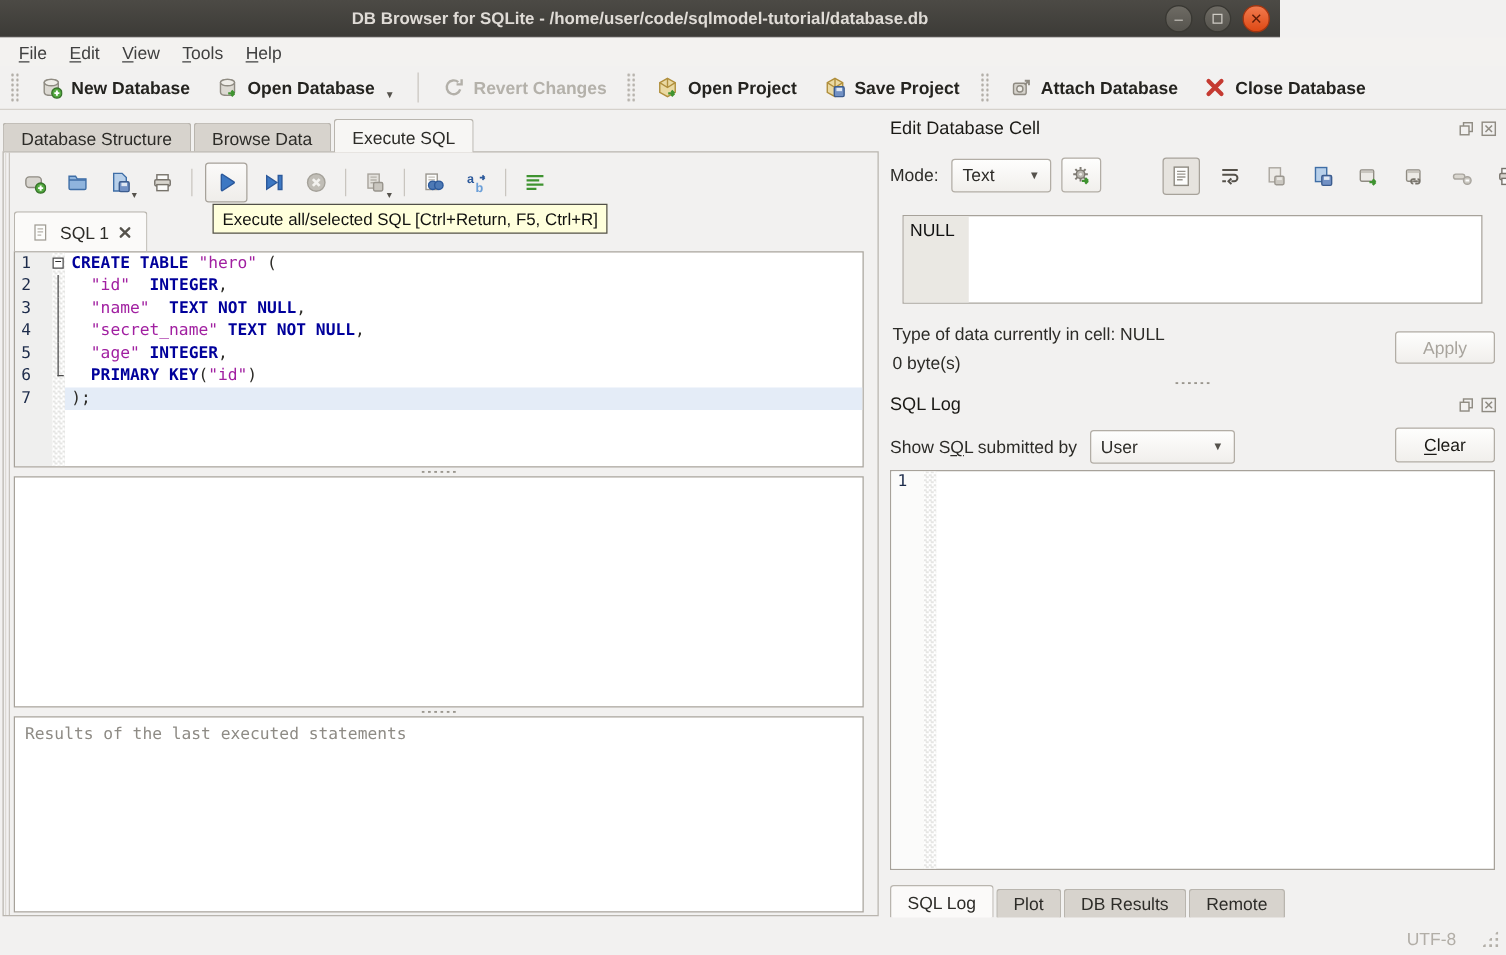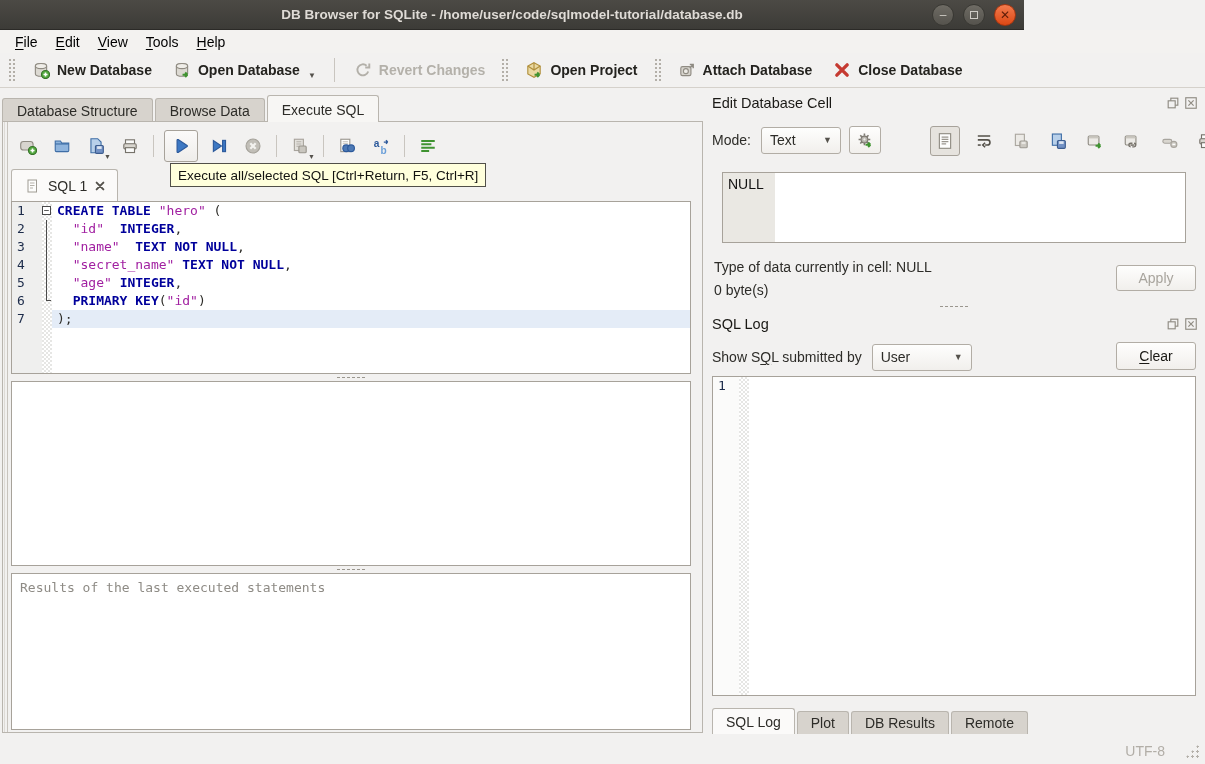--- a/index.html
+++ b/index.html
@@ -16,21 +16,21 @@
   #title-text { color:#dfdbd6; font-weight:bold; font-size:13.5px; }
   .winbtns { position:absolute; right:8px; top:4px; display:flex; gap:9px; }
   .winbtn { width:22px; height:22px; border-radius:50%; background:linear-gradient(#6e6b64,#55534d);
     border:1px solid #393833; color:#cfccc5; display:flex; align-items:center; justify-content:center;
     font-size:12px; line-height:1; }
   .winbtn.close { background:linear-gradient(#f27b4e,#dd4814); color:#5e1c07; border-color:#a33510; }
   .winbtn .sq { width:8px; height:8px; border:1.5px solid #cfccc5; }
 
   
   #menubar { left:0; top:30px; width:1205px; height:23px; background:#f3f2f0; display:flex; align-items:center; padding-left:6px; }
-  .menu-item { padding:2px 9px; color:#000000; }
+  .menu-item { padding:2px 9px; color:#404040; }
   .menu-item u { text-decoration:underline; }
 
   
   #toolbar { left:0; top:53px; width:1205px; height:35px; display:flex; align-items:center; gap:4px;
     border-bottom:1px solid #d5d1cb; padding:0 4px; }
   .tb-grip { width:7px; height:24px; margin:0 4px;
     background-image:radial-gradient(#b3afa8 1px, transparent 1.2px); background-size:4px 4px; }
   .tb-sep { width:1px; height:24px; background:#c9c5bf; margin:0 6px; }
   .tb-btn { display:flex; align-items:center; gap:6px; padding:4px 8px; border-radius:3px; font-weight:bold; color:#24231f; position:relative; }
   .tb-btn.disabled { color:#b4b1aa; }
@@ -109,21 +109,21 @@
   .mini-btn.disabled { opacity:.95; }
   #cell-editor { left:722px; top:172px; width:464px; height:71px; background:#fff; border:1px solid #a7a29a; }
   #cell-editor .nullcol { position:absolute; left:0; top:0; bottom:0; width:52px; background:#eae8e3; padding:3px 5px; color:#111; font-size:14px; }
   #type-line { left:714px; top:259px; }
   #size-line { left:714px; top:282px; }
   .pushbtn { display:flex; align-items:center; justify-content:center; font-size:14px; }
   #apply-btn { left:1116px; top:265px; width:80px; height:26px; color:#a8a49d; }
   #clear-btn { left:1116px; top:342px; width:80px; height:28px; color:#1a1915; }
   #log-title { left:712px; top:314px; width:486px; height:20px; }
   #log-row { left:712px; top:342px; width:486px; height:30px; display:flex; align-items:center; }
-  #log-combo { width:100px; margin-left:10px; }
+  #log-combo { width:116px; margin-left:10px; }
   #log-box { left:712px; top:376px; width:484px; height:320px; }
   #log-box .gut-num-bg { background:#fbfbfa; width:26px; }
   #log-box .gut-fold-bg { left:26px; }
   #log-box .ed-num { width:26px; }
   #bottom-tabs { left:712px; top:708px; height:26px; display:flex; align-items:flex-end; gap:2px; }
   #bottom-tabs .tab { height:23px; padding:3px 13px; }
   #bottom-tabs .tab.active { background:#fbfaf9; height:26px; padding-top:5px; }
 
   
   #statusbar { left:0; top:735px; width:1205px; height:29px; }
@@ -196,20 +196,31 @@
     <div class="tb-grip"></div>
     <div class="tb-btn">
       <span class="icon ">
         <svg width="18" height="18" viewBox="0 0 16 16">
           <path d="M8 1.5l5.5 3v7l-5.5 3-5.5-3v-7z" fill="#ead9a2" stroke="#b08f3c"></path>
           <path d="M8 1.5v6.5M2.5 4.5L8 8l5.5-3.5" fill="none" stroke="#b08f3c"></path>
           <path d="M8.5 12.2h4.3M12.8 12.2l-2-2m2 2-2 2" stroke="#3f9330" stroke-width="1.7" fill="none"></path>
         </svg>
       </span>
       <span>Open Project</span>
+    </div>
+    <div class="tb-btn">
+      <span class="icon ">
+        <svg width="18" height="18" viewBox="0 0 16 16">
+          <path d="M8 1.5l5.5 3v7l-5.5 3-5.5-3v-7z" fill="#ead9a2" stroke="#b08f3c"></path>
+          <path d="M8 1.5v6.5M2.5 4.5L8 8l5.5-3.5" fill="none" stroke="#b08f3c"></path>
+          <rect x="7.5" y="7.5" width="7" height="7" rx="1" fill="#7291c4" stroke="#3c5c8e"></rect>
+          <rect x="9" y="8.2" width="4" height="2.4" fill="#dfe7f2"></rect>
+        </svg>
+      </span>
+      <span>Save Project</span>
     </div>
     <div class="tb-grip"></div>
     <div class="tb-btn">
       <span class="icon ">
         <svg width="18" height="18" viewBox="0 0 16 16">
           <rect x="2.5" y="5" width="9" height="8" rx="1.5" fill="#d6d3cc" stroke="#8f8b82"></rect>
           <circle cx="7" cy="9" r="2.2" fill="#efede8" stroke="#8f8b82"></circle>
           <path d="M10.5 3.2h3v3.2M13.5 3.2l-3 3" fill="none" stroke="#8f8b82" stroke-width="1.3"></path>
         </svg>
       </span>

